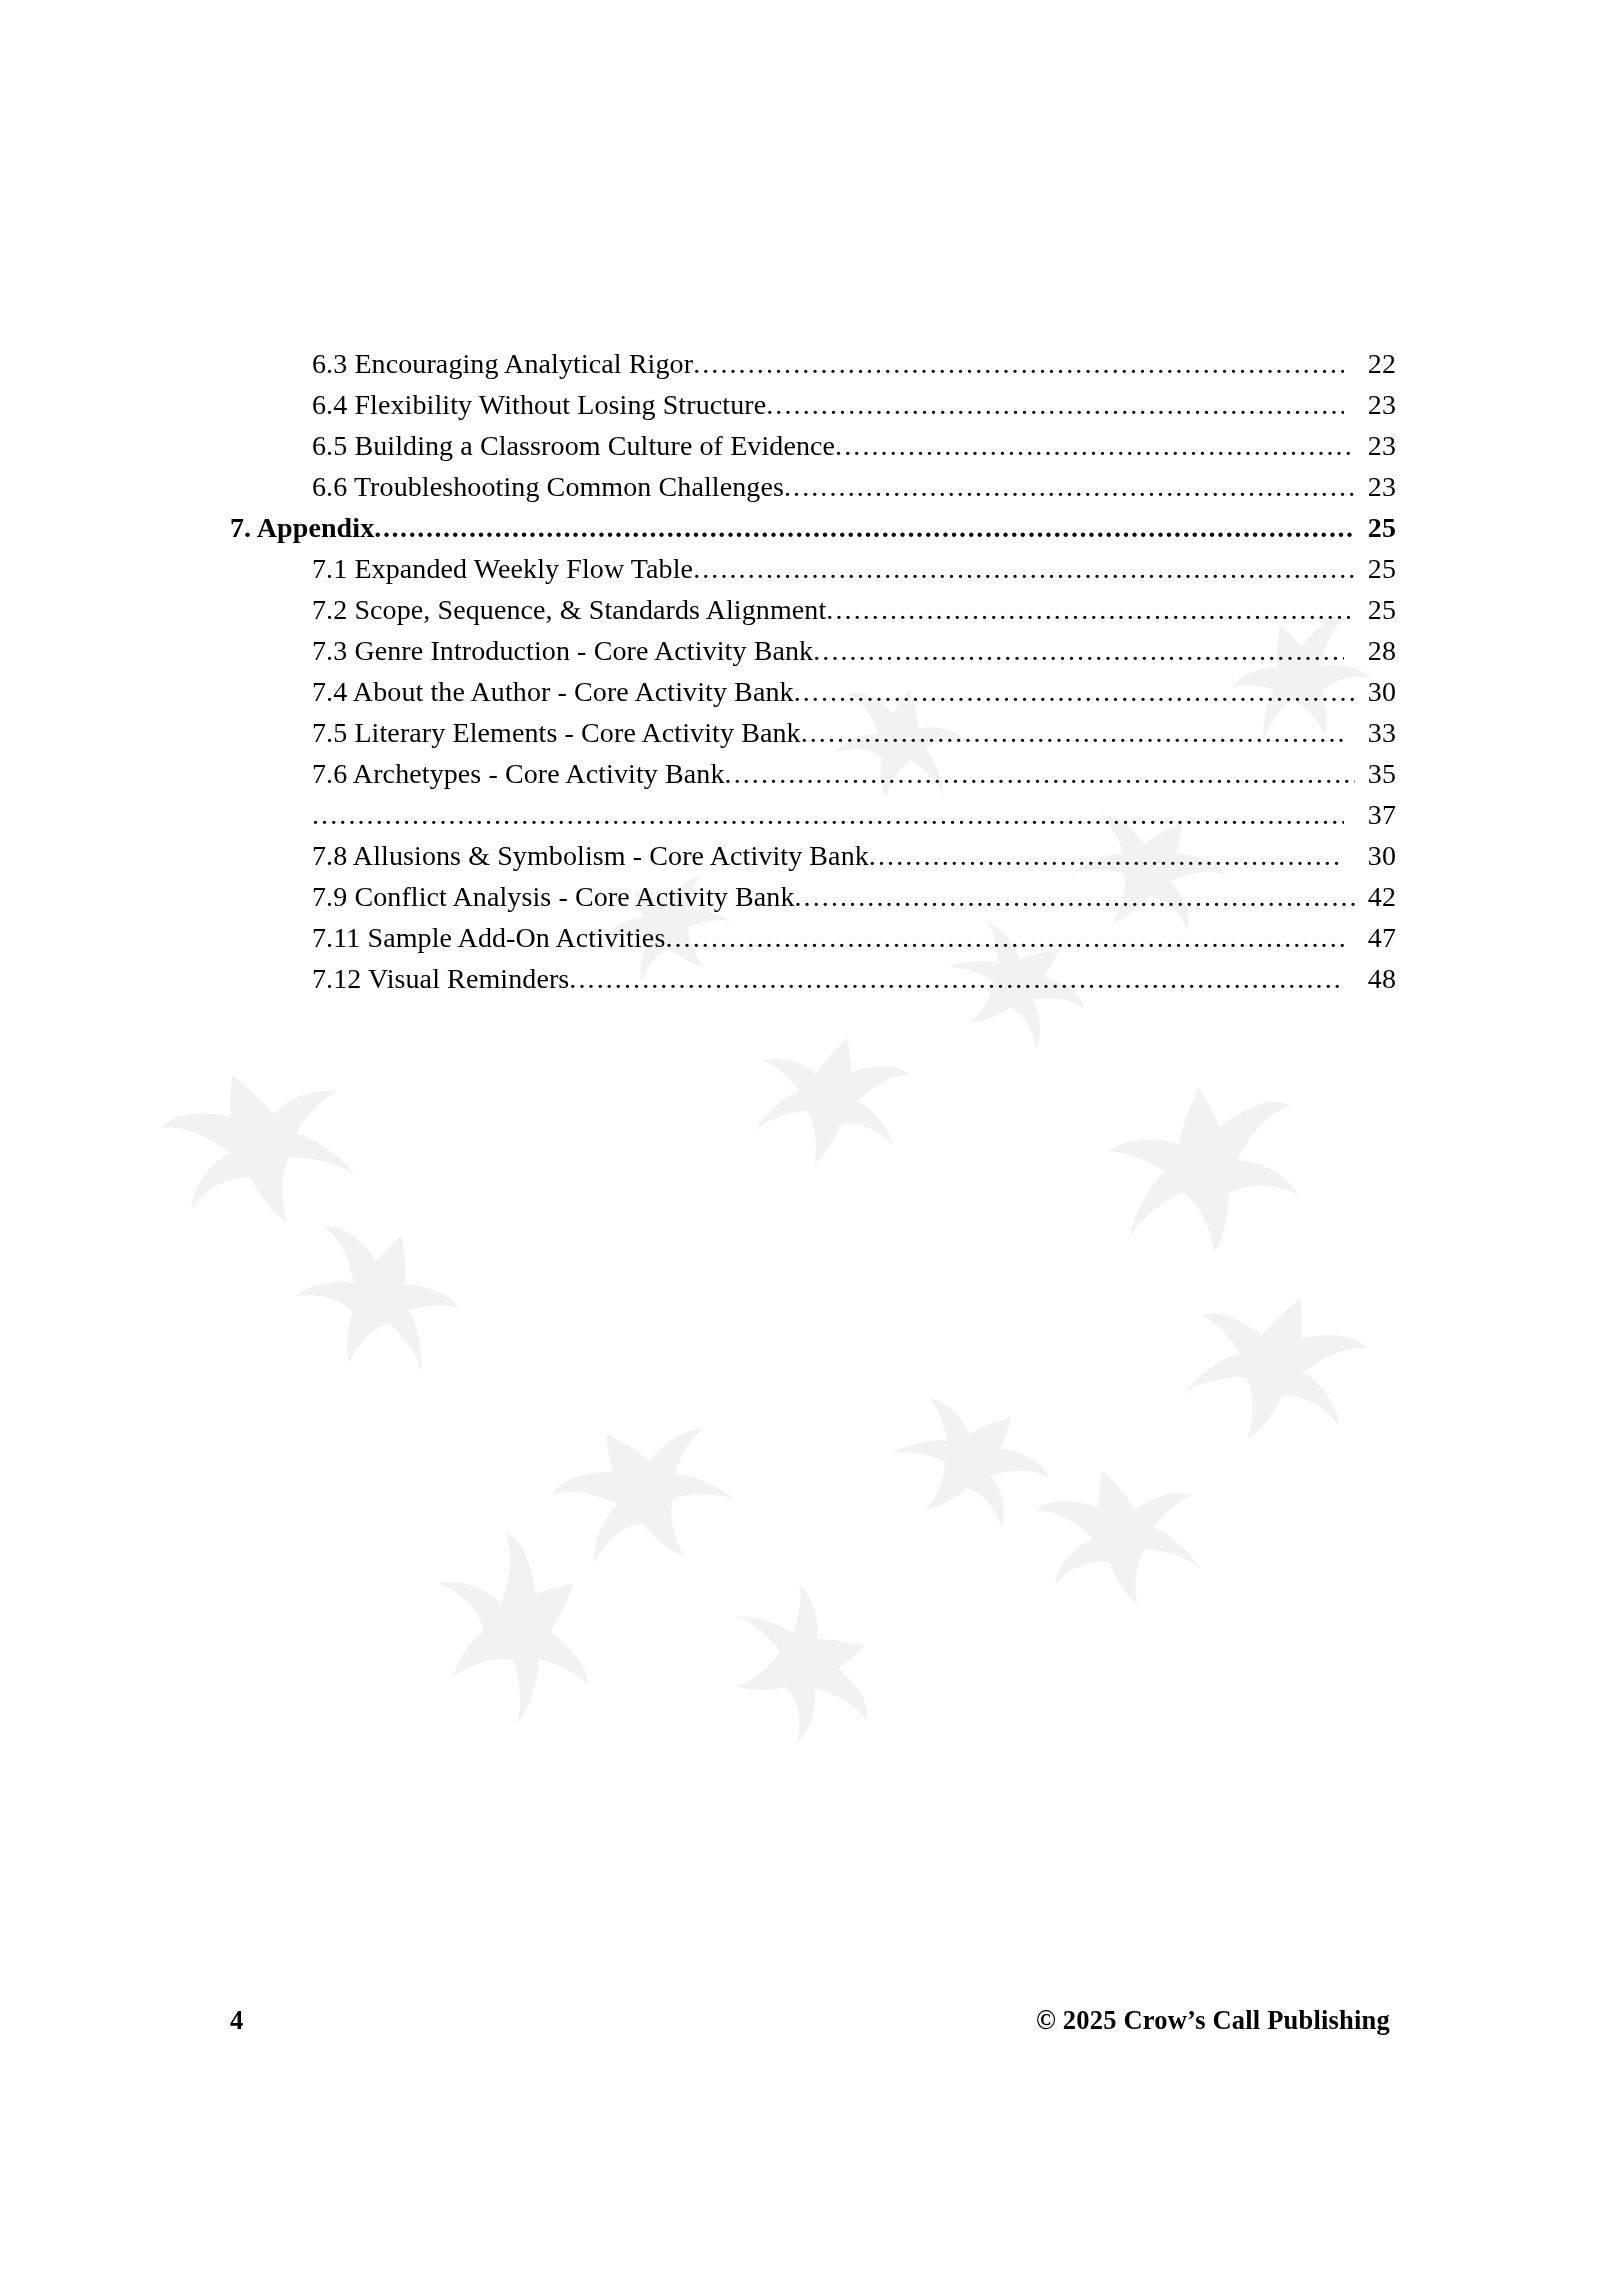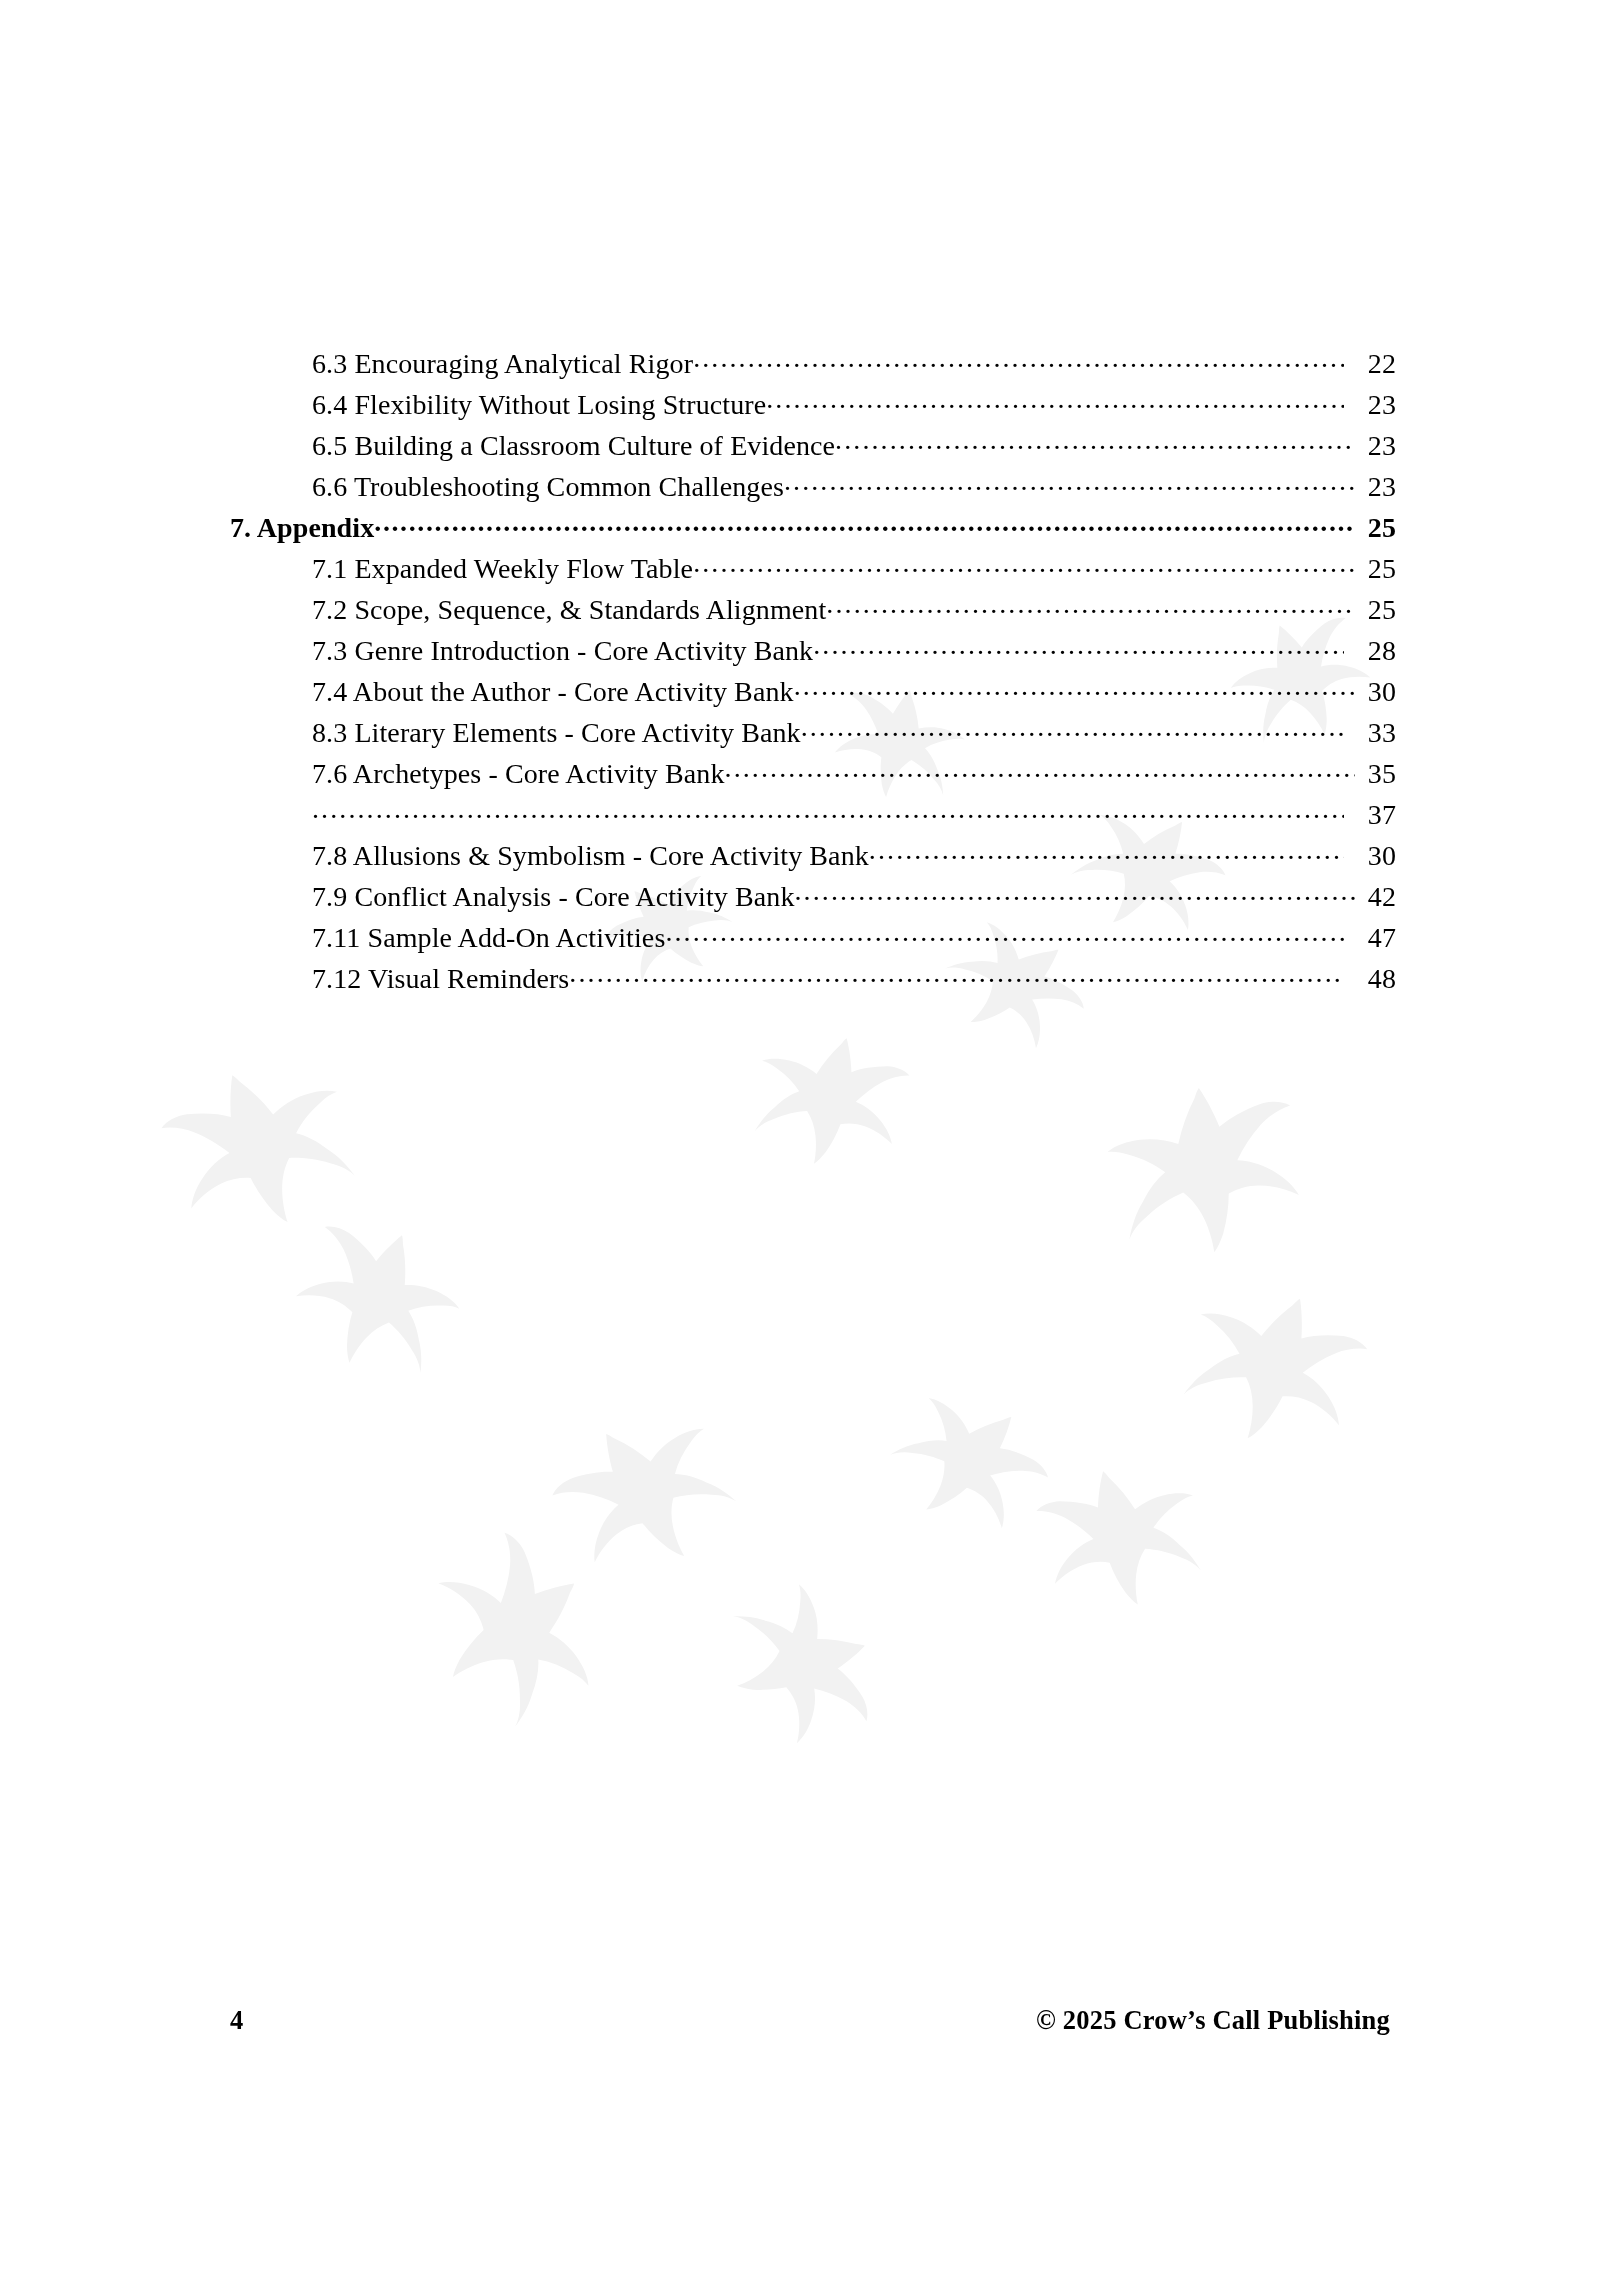--- a/index.html
+++ b/index.html
@@ -52,21 +52,21 @@
 
   
   #toc-list {
     position: absolute;
     left: 230px;
     top: 343px;
     width: 1166px;
   }
   .toc-entry {
     display: flex;
-    align-items: center;
+    align-items: flex-end;
     font-size: 28px;
     line-height: 41px;
     height: 41px;
     white-space: nowrap;
     letter-spacing: 0.1px;
   }
   .toc-entry.level-1 {
     padding-left: 0px;
     font-weight: bold;
   }
@@ -242,21 +242,21 @@
           <span class="toc-title">7.3 Genre Introduction - Core Activity Bank</span>
           <span class="toc-leader"></span>
           <span class="toc-page gap">28</span>
         </div>
         <div class="toc-entry level-2">
           <span class="toc-title">7.4 About the Author - Core Activity Bank</span>
           <span class="toc-leader"></span>
           <span class="toc-page">30</span>
         </div>
         <div class="toc-entry level-2">
-          <span class="toc-title">8.3 Literary Elements - Core Activity Bank</span>
+          <span class="toc-title">7.5 Literary Elements - Core Activity Bank</span>
           <span class="toc-leader"></span>
           <span class="toc-page gap">33</span>
         </div>
         <div class="toc-entry level-2">
           <span class="toc-title">7.6 Archetypes - Core Activity Bank</span>
           <span class="toc-leader"></span>
           <span class="toc-page">35</span>
         </div>
         <div class="toc-entry level-2">
           <span class="toc-leader"></span>

